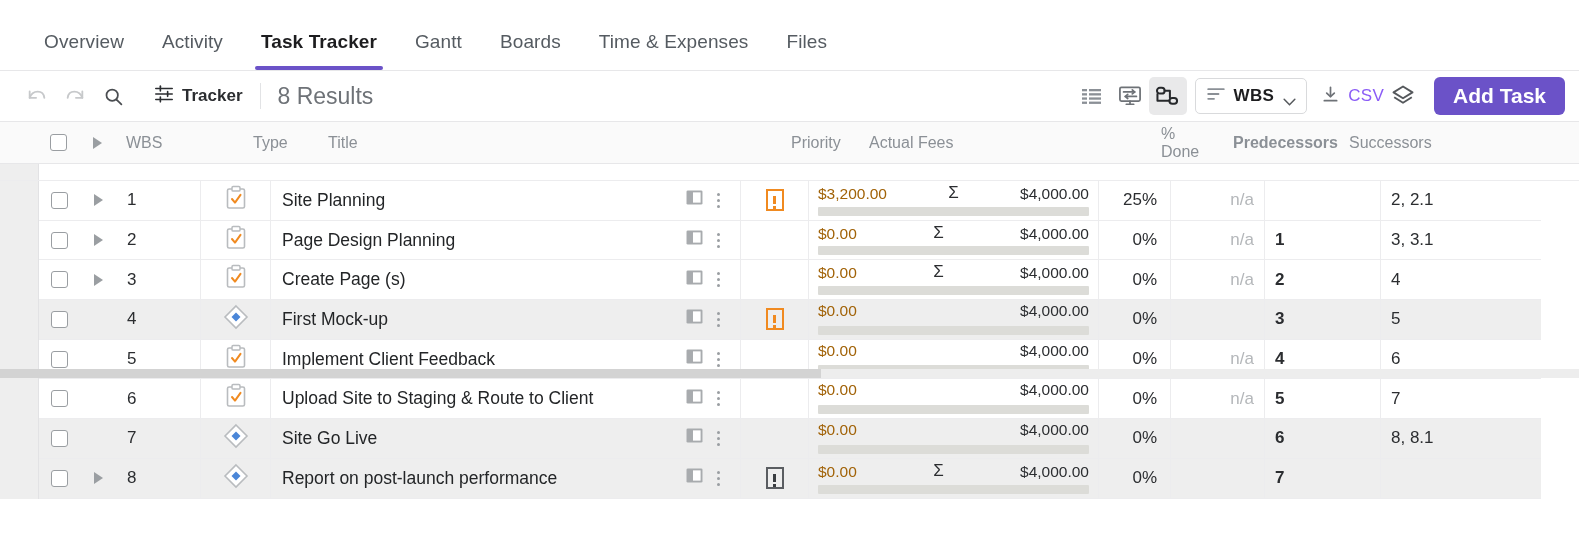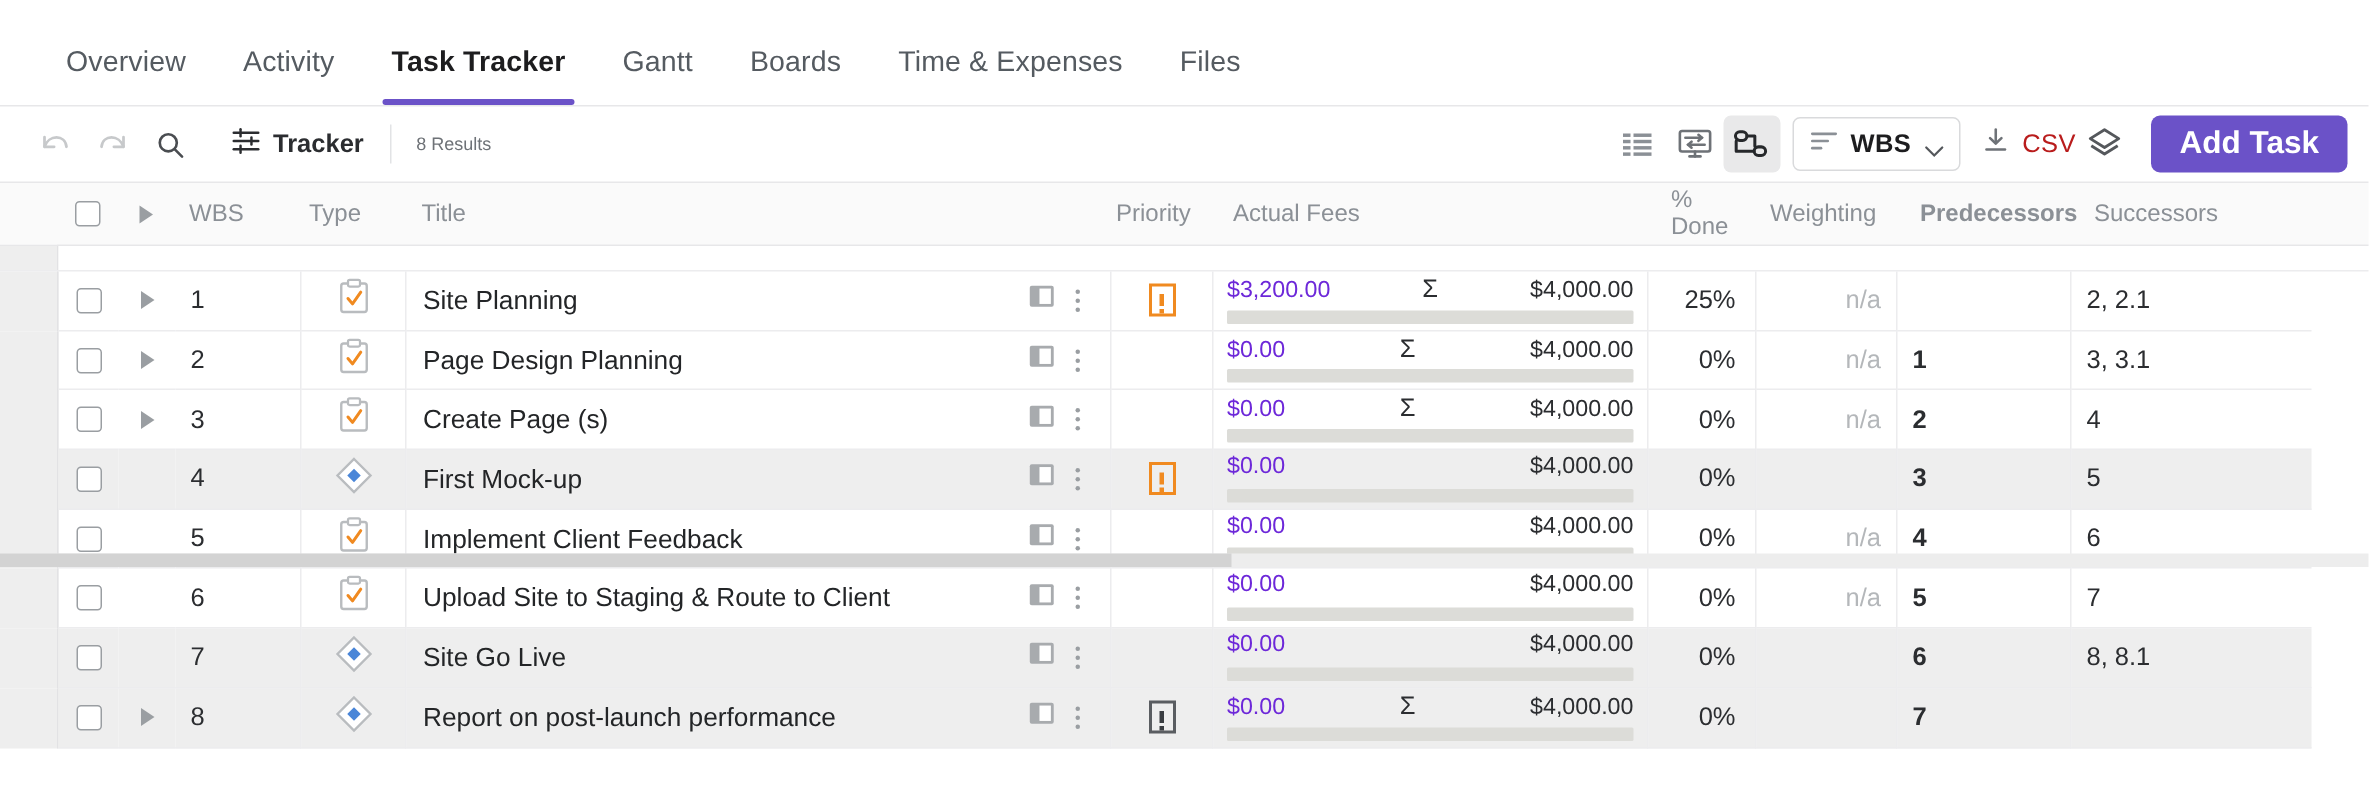--- a/index.html
+++ b/index.html
@@ -52,30 +52,30 @@
     cursor:pointer;background:#fff;
   }
   .views-label{font-size:17px;color:#8b9096;}
   .views-value{font-size:17px;color:#1d1d1f;font-weight:700;}
   .caret{width:13px;height:8px;flex:0 0 auto;}
   .filters{
     display:flex;align-items:center;gap:8px;margin-left:22px;cursor:pointer;
   }
   .filters-label{font-size:17px;font-weight:700;color:#2b2d30;}
   .tb-sep{width:1px;height:26px;background:#e2e3e5;margin:0 17px;}
-  .results{font-size:12px;color:#6e7277;}
+  .results{font-size:23px;color:#6e7277;}
   .spacer{flex:1 1 auto;}
   .sort-box{
     display:flex;align-items:center;gap:9px;height:36px;
     padding:0 10px 0 11px;margin-left:8px;
     border:1px solid #d9dadc;border-radius:5px;box-sizing:border-box;cursor:pointer;background:#fff;
   }
   .sort-value{font-size:17px;font-weight:700;color:#1d1d1f;letter-spacing:.3px;}
   .csv-btn{display:flex;align-items:center;gap:8px;margin-left:14px;cursor:pointer;color:#6e7277;}
-  .csv-label{font-size:17px;color:#b91c1c;letter-spacing:.3px;}
+  .csv-label{font-size:17px;color:#8b5cf6;letter-spacing:.3px;}
   .add-btn{
     height:38px;padding:0 19px;margin-left:12px;
     background:#6b52c8;color:#fff;border:none;border-radius:6px;
     font-family:"Liberation Sans",sans-serif;font-size:21px;font-weight:700;
     cursor:pointer;display:flex;align-items:center;
   }
 
   
   .grid{position:relative;background:#fff;}
   .row{display:flex;height:39.7px;align-items:stretch;box-sizing:border-box;}
@@ -119,21 +119,21 @@
        border-top:6.5px solid transparent;border-bottom:6.5px solid transparent;cursor:pointer;}
 
   .title-text{white-space:nowrap;overflow:hidden;text-overflow:ellipsis;flex:1 1 auto;font-size:17.5px;color:#232527;}
   .title-actions{display:flex;align-items:center;gap:9px;padding-right:6px;}
   .kebab{display:flex;flex-direction:column;gap:3px;cursor:pointer;padding:2px 4px;}
   .kebab i{width:3px;height:3px;background:#9a9ea2;border-radius:50%;display:block;}
 
   
   .fees-row{display:flex;align-items:flex-end;justify-content:space-between;
             width:100%;position:absolute;left:0;top:2px;padding:0 9px;box-sizing:border-box;}
-  .fee-actual{font-size:15.5px;color:#6d28d9;}
+  .fee-actual{font-size:15.5px;color:#a16207;}
   .fee-sigma{font-size:17px;color:#2b2d30;}
   .fee-total{font-size:15.5px;color:#2b2d30;}
   .bar{position:absolute;left:9px;right:9px;bottom:4px;height:9px;background:#dcdcd8;border-radius:1px;overflow:hidden;}
   .bar-fill{height:100%;background:#2aa41e;}
 
   
   .prio{width:18px;height:22px;border:2.4px solid #f08a20;box-sizing:border-box;
         display:flex;align-items:center;justify-content:center;cursor:pointer;}
   .prio.gray{border-color:#5a5d61;}
   .prio b{display:block;width:2.6px;height:8px;background:#f08a20;position:relative;}
@@ -275,26 +275,25 @@
 
     <div class="row head-row">
       <div class="gutter"></div>
       <div class="cell c-check">
         <span class="chk"></span>
       </div>
       <div class="cell c-exp">
         <span class="tri"></span>
       </div>
       <div class="cell c-wbs">WBS</div>
-      <div class="cell c-type" style="justify-content:flex-start;padding-left:6px;">Type</div>
+      <div class="cell c-type" style="justify-content:flex-start;padding-left:6px;margin-left:47px;">Type</div>
       <div class="cell c-title">Title</div>
       <div class="cell c-prio" style="justify-content:flex-start;padding-left:4px;width:74px;flex:0 0 74px;">Priority</div>
       <div class="cell c-fees">Actual Fees</div>
       <div class="cell c-done">% Done</div>
-      <div class="cell c-weight">Weighting</div>
       <div class="cell c-pred">Predecessors</div>
       <div class="cell c-succ">Successors</div>
     </div>
 
     <div class="band">
       <div class="gutter"></div>
       <div class="band-rest"></div>
     </div>
 
     <div id="rows">

